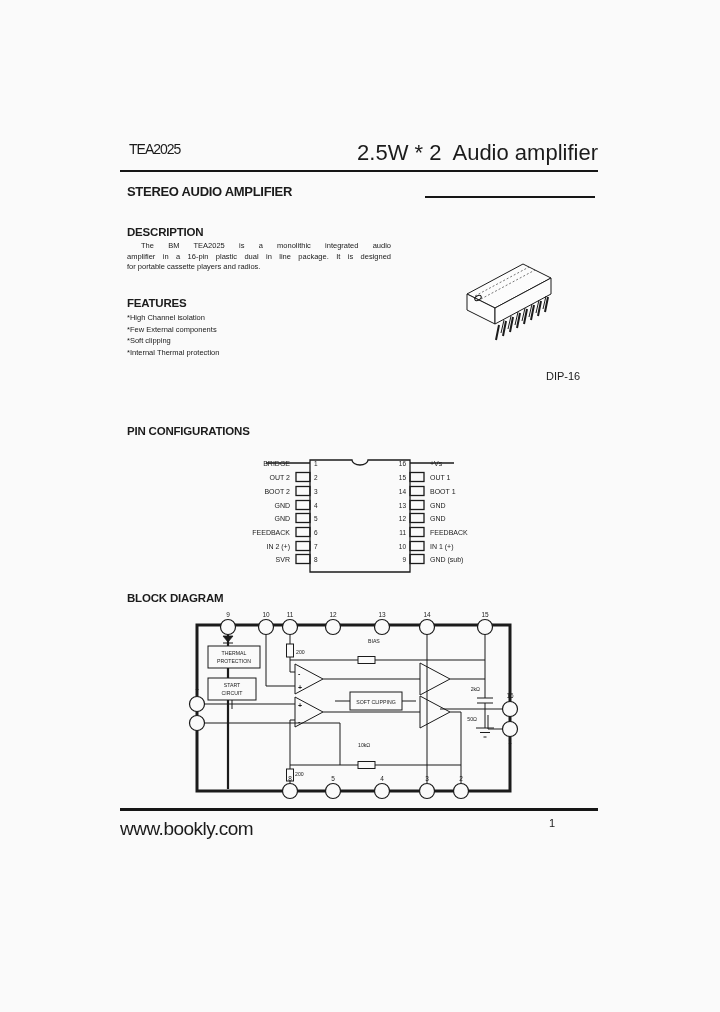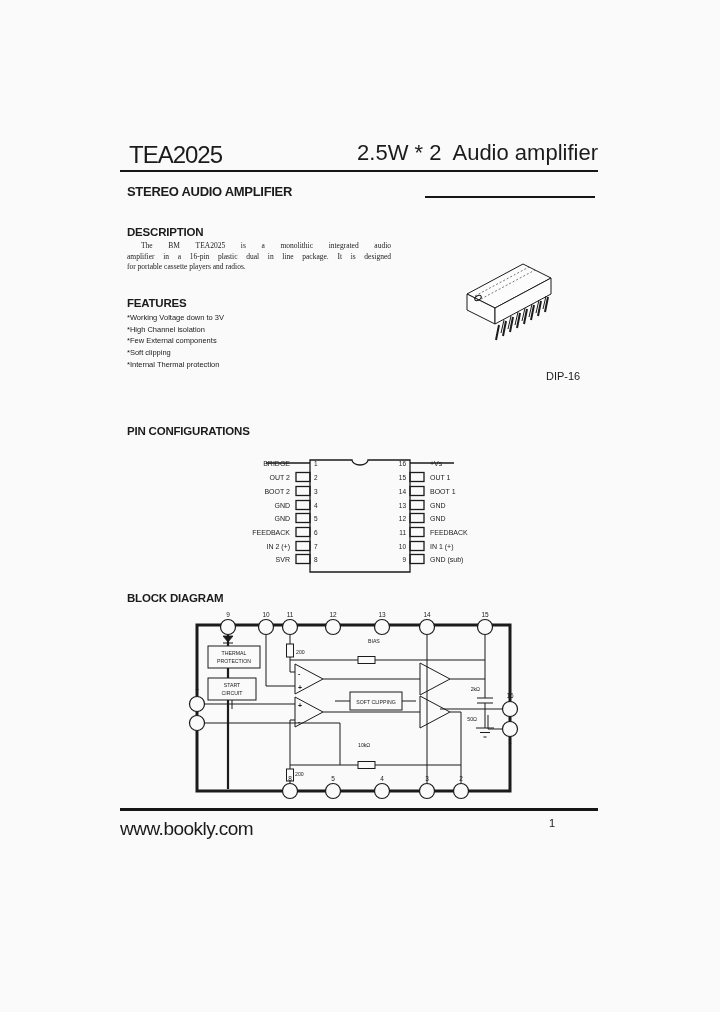--- a/index.html
+++ b/index.html
@@ -6,28 +6,28 @@
   body{
     width:720px;height:1012px;
     background:#fafafa;
     font-family:"Liberation Sans", sans-serif;
     color:#1b1b1b;
     position:relative;
     overflow:hidden;
   }
   .abs{position:absolute;}
   .rule{background:#161616;}
-  .part-number{left:129px;top:141px;font-size:24px;letter-spacing:-1px;}
+  .part-number{left:129px;top:141px;font-size:14px;letter-spacing:-1px;}
   .doc-title{top:140px;right:122px;font-size:22px;white-space:pre;}
   .rule-header{left:120px;top:170px;width:478px;height:2px;}
   .subtitle{left:127px;top:184px;font-size:13px;font-weight:bold;letter-spacing:-0.3px;}
   .subtitle-line{left:425px;top:196px;width:170px;height:2px;}
   .sec-heading{font-size:11.5px;font-weight:bold;letter-spacing:-0.2px;}
   .desc-heading{left:127px;top:226px;}
-  .desc-body{left:127px;top:241px;width:264px;font-size:7.5px;line-height:10.5px;font-family:Liberation Serif, serif;}
+  .desc-body{left:127px;top:241px;width:264px;font-size:7.5px;line-height:10.5px;}
   .jline{text-align:justify;text-align-last:justify;}
   .indent{text-indent:14px;}
   .feat-heading{left:127px;top:297px;}
   .feat-list{left:127px;top:312px;width:300px;font-size:7.5px;line-height:11.7px;}
   .dip-label{left:546px;top:370px;font-size:11px;}
   .pincfg-heading{left:127px;top:425px;}
   .block-heading{left:127px;top:592px;}
   .rule-footer{left:120px;top:808px;width:478px;height:3px;}
   .site{left:120px;top:818px;width:478px;text-align:left;font-size:19px;letter-spacing:-0.5px;}
   .pagenum{left:549px;top:817px;font-size:11px;}
@@ -53,21 +53,20 @@
 
   <div class="abs sec-heading desc-heading">DESCRIPTION</div>
   <div class="abs desc-body">
     <div class="jline indent">The BM TEA2025 is a monolithic integrated audio</div>
     <div class="jline">amplifier in a 16-pin plastic dual in line package. It is designed</div>
     <div>for portable cassette players and radios.</div>
   </div>
 
   <div class="abs sec-heading feat-heading">FEATURES</div>
   <div class="abs feat-list">
-    <div>*Working Voltage down to 3V</div>
     <div>*High Channel isolation</div>
     <div>*Few External components</div>
     <div>*Soft clipping</div>
     <div>*Internal Thermal protection</div>
   </div>
 
   <svg class="abs" style="left:455px;top:252px;" width="110" height="100" viewBox="0 0 110 100">
     <g stroke="#1b1b1b" stroke-width="1" fill="none">
       <polygon points="12,42 68,12 96,26 40,56" fill="#fcfcfc"></polygon>
       <polygon points="12,42 40,56 40,72 12,58" fill="#fcfcfc"></polygon>

